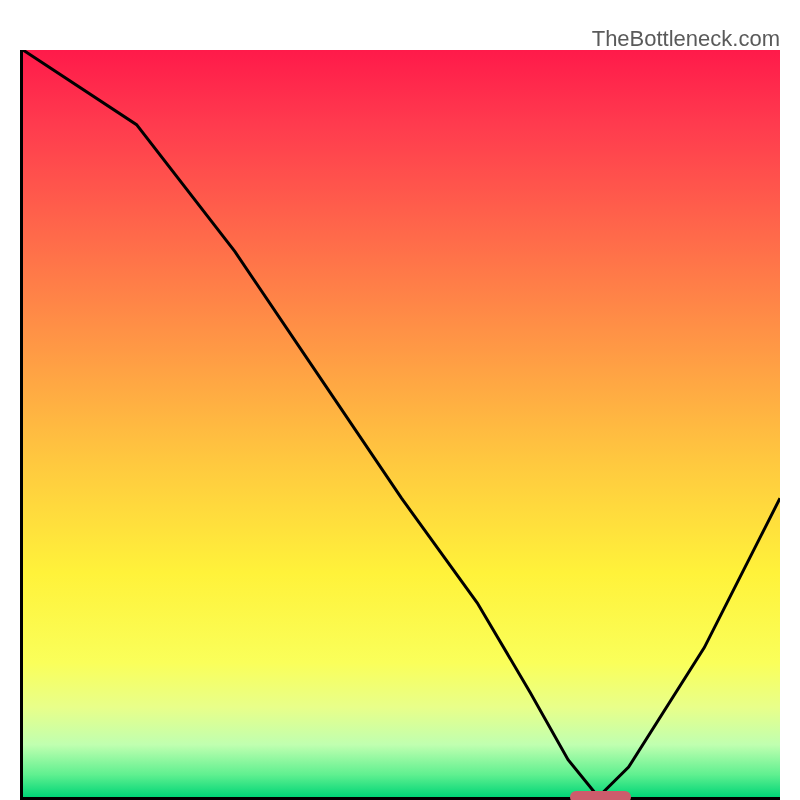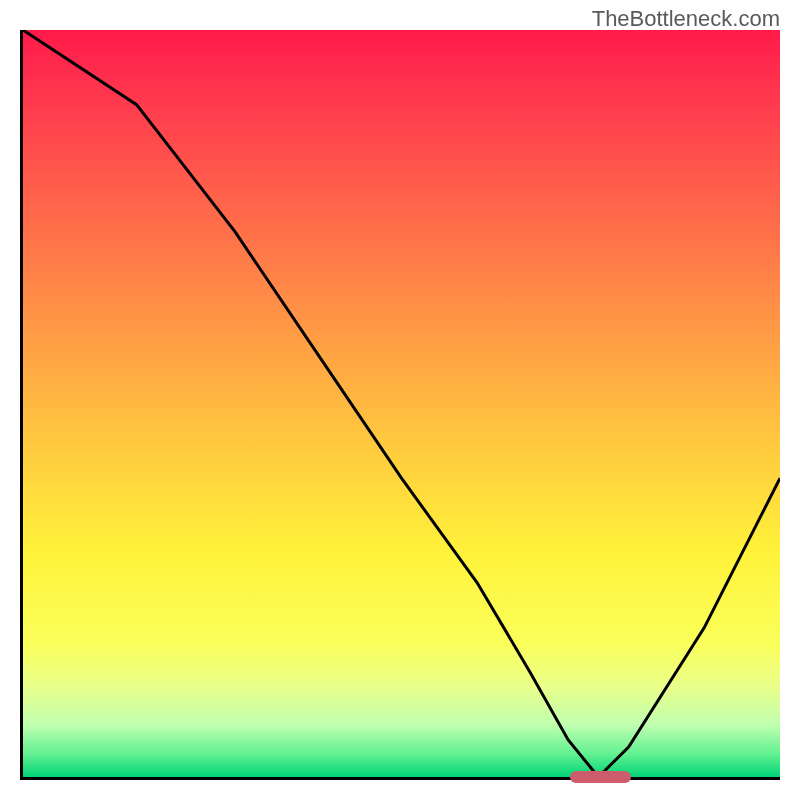--- a/index.html
+++ b/index.html
@@ -1,20 +1,21 @@
 <!DOCTYPE html>
 <html><head>
 <meta charset="utf-8">
 <style>
   * { margin: 0; padding: 0; box-sizing: border-box; }
   html, body { width: 800px; height: 800px; overflow: hidden; background: #fff; }
   .chart-container {
     position: relative;
     width: 800px;
     height: 672px;
+    margin-top: 20px;
   }
   .plot-area {
     position: absolute;
     left: 20px;
     top: 30px;
     width: 760px;
     height: 750px;
     border-left: 3px solid #000;
     border-bottom: 3px solid #000;
     background: linear-gradient(to bottom,

